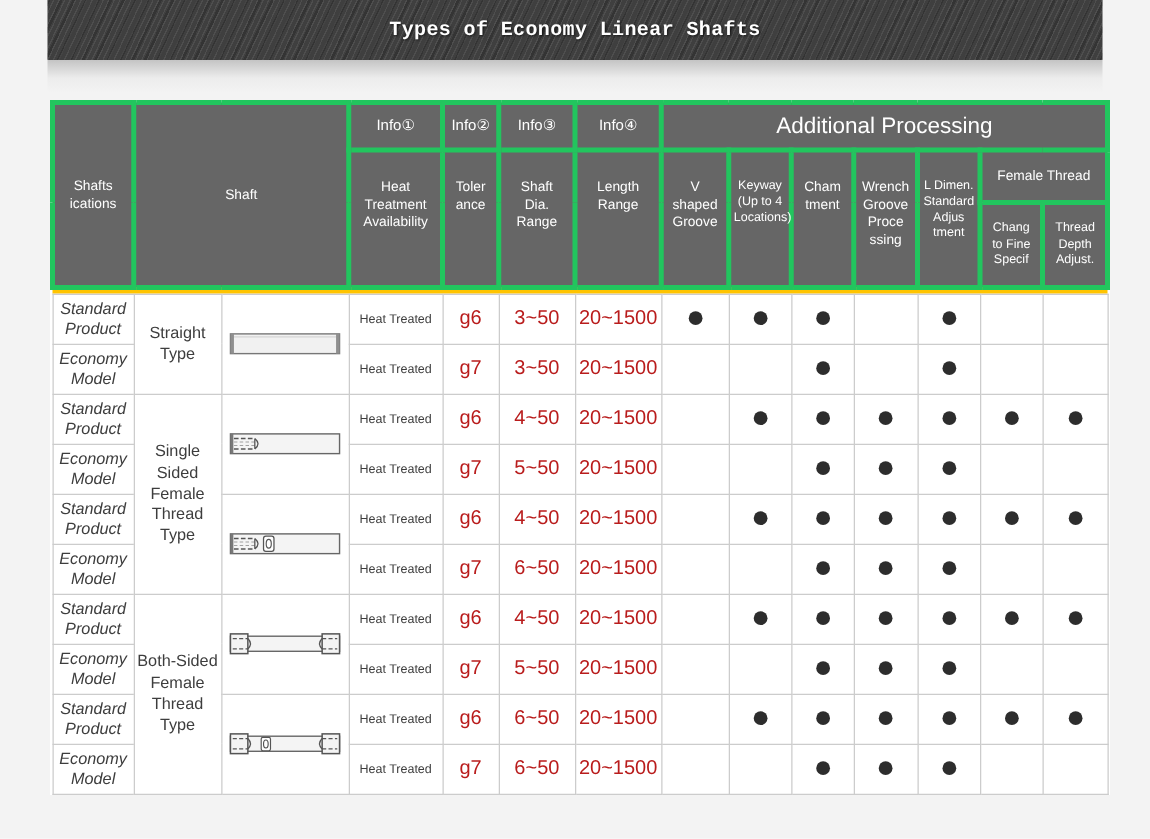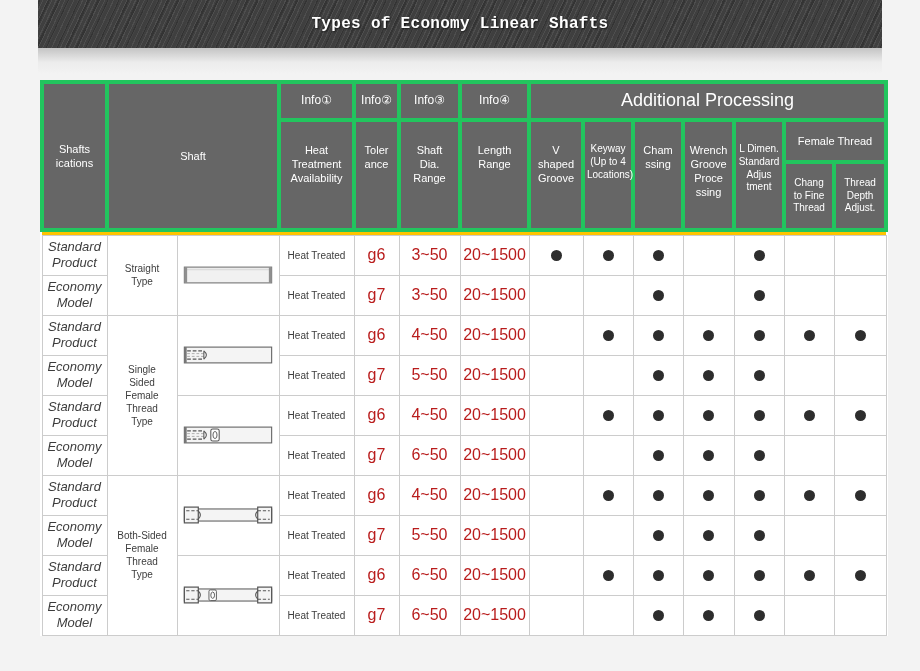--- a/index.html
+++ b/index.html
@@ -56,21 +56,21 @@
     border:1px solid var(--grid);background:#ffffff;
     text-align:center;vertical-align:middle;
     color:#3d3d3d;padding:2px;
   }
   .spec-table tbody tr{height:40px;}
   .spec-table tr.accent-row{height:5px;}
   .spec-table tr.accent-row td{
     background:var(--accent);border:0;padding:0;height:5px;line-height:0;
   }
   td.spec-cell{font-size:13px;white-space:pre-line;line-height:1.25;font-style:italic;}
-  td.shape-label-cell{font-size:10px;white-space:pre-line;line-height:1.3;}
+  td.shape-label-cell{font-size:13px;white-space:pre-line;line-height:1.3;}
   td.heat-cell{font-size:10px;}
   td.val-cell{font-size:16px;color:#b91c1c;}
   td.diagram-cell{padding:0;}
   td.diagram-cell svg{display:block;margin:0 auto;}
   .dot{
     display:inline-block;width:11px;height:11px;border-radius:50%;
     background:var(--dot);vertical-align:middle;
   }
 </style>
 </head>
@@ -120,35 +120,35 @@
 Range</th>
       <th rowspan="2" class="vtop">Length
 Range</th>
       <th rowspan="2" class="vtop">V
 shaped
 Groove</th>
       <th rowspan="2" class="vtop th-xs">Keyway
 (Up to 4
 Locations)</th>
       <th rowspan="2" class="vtop">Cham
-ssing</th>
+tment</th>
       <th rowspan="2" class="vtop">Wrench
 Groove
 Proce
 ssing</th>
       <th rowspan="2" class="vtop th-xs">L Dimen.
 Standard
 Adjus
 tment</th>
       <th colspan="2">Female Thread</th>
     </tr>
     <tr class="hrow3">
       <th class="th-xs">Chang
 to Fine
-Thread</th>
+Specif</th>
       <th class="th-xs">Thread
 Depth
 Adjust.</th>
     </tr>
   </thead>
   <tbody>
     <tr class="accent-row">
         <td colspan="14"></td>
       </tr>
 

